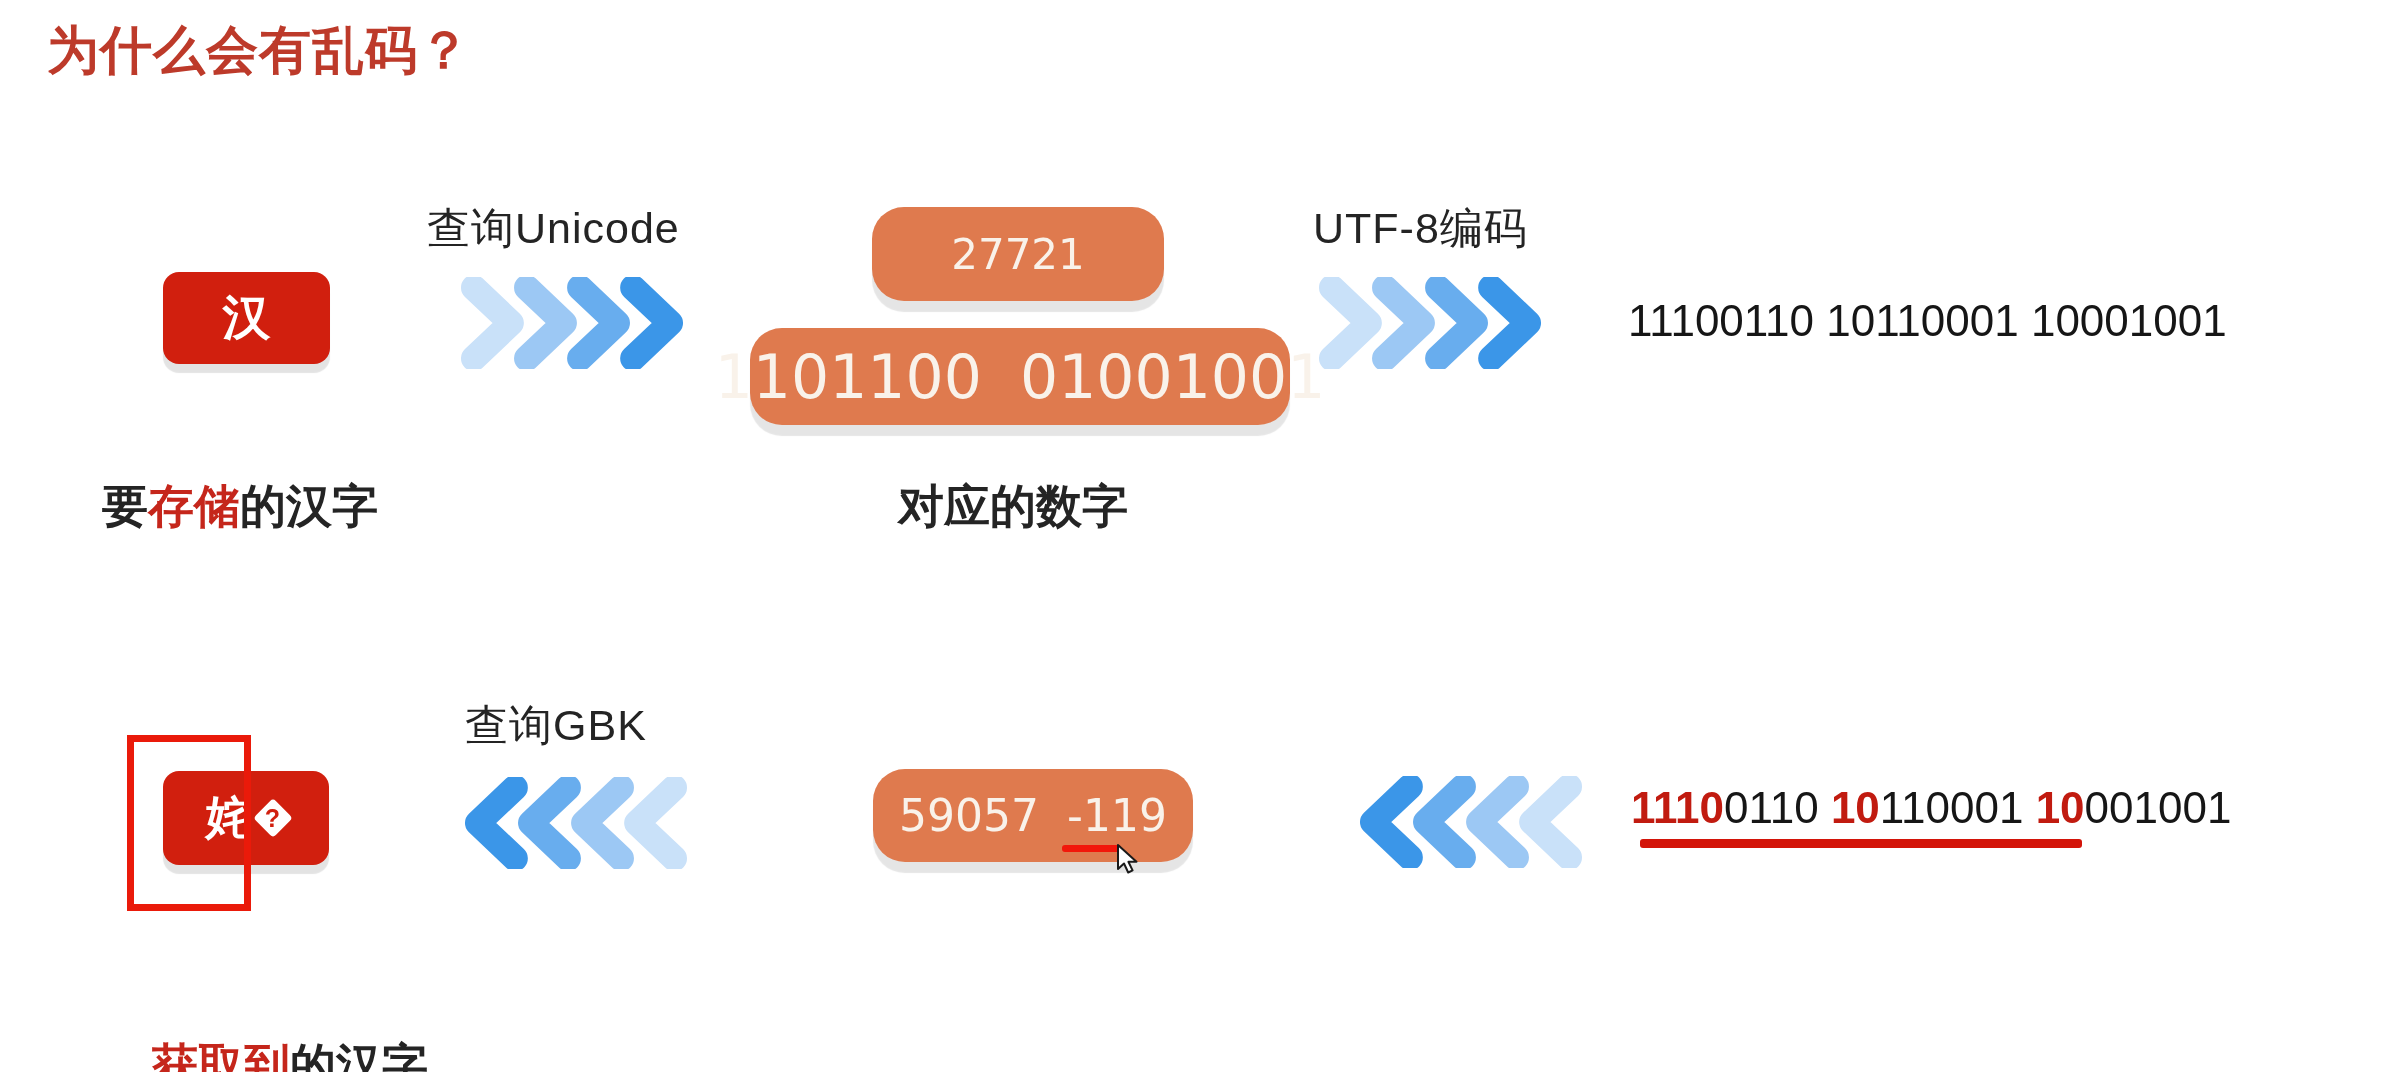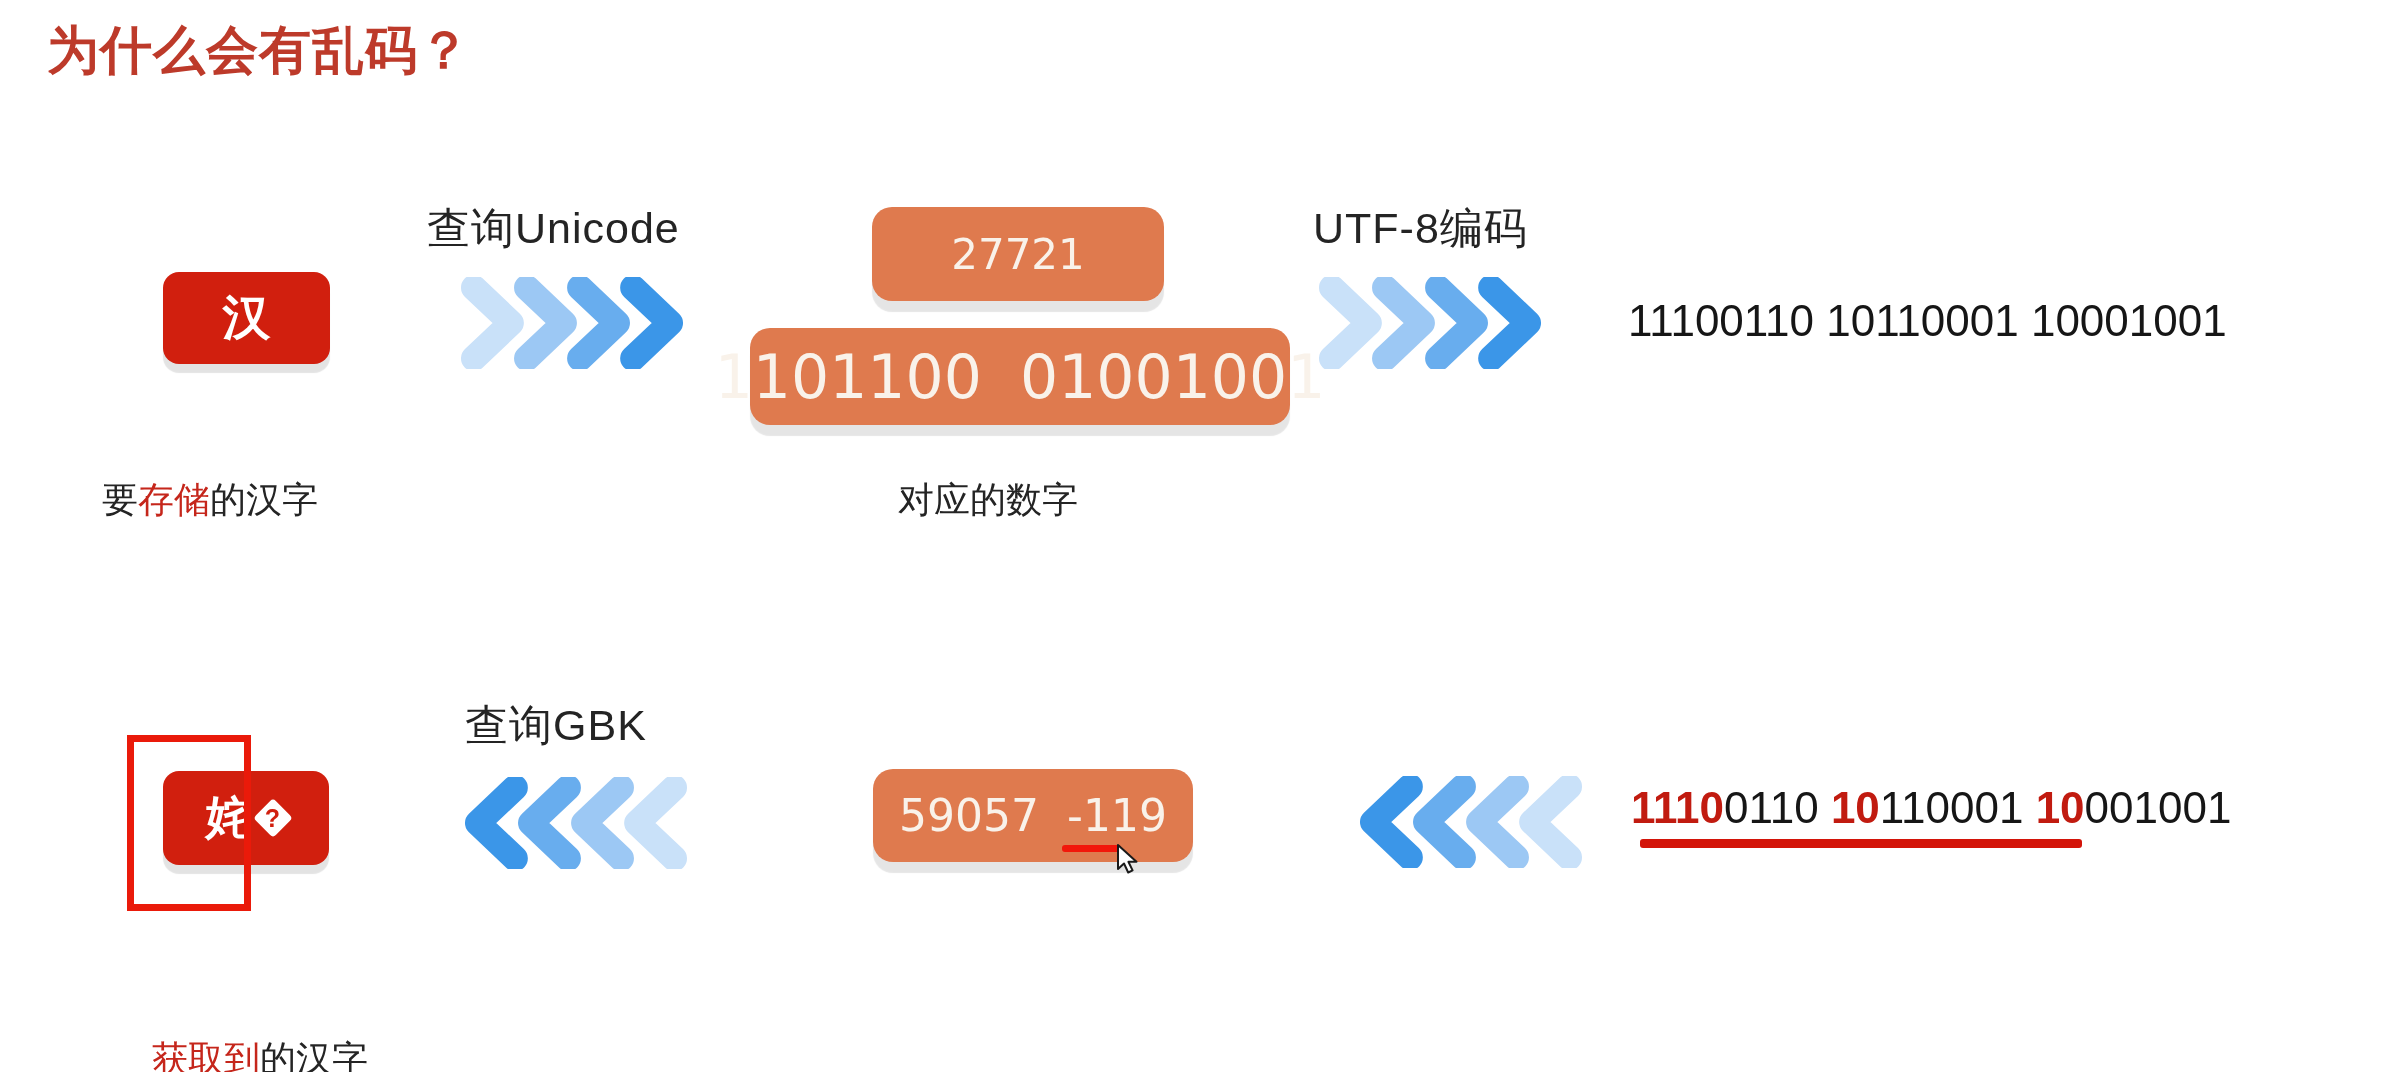--- a/index.html
+++ b/index.html
@@ -62,21 +62,21 @@
     flex:0 0 auto;
   }
   .diamond > span {
     transform:rotate(-45deg);
     color:#d11f0e; font-weight:700; font-size:25px; line-height:1;
   }
 
   
   .orange-box {
     background:#df7a4e;
-    border-radius:20px;
+    border-radius:32px;
     display:flex; align-items:center; justify-content:center;
     box-shadow:0 11px 1px rgba(0,0,0,0.10);
     color:#f9f2ea;
     font-family:"DejaVu Sans", sans-serif;
     white-space:pre;
   }
   .box-codepoint  { left:872px; top:207px; width:292px; height:94px; font-size:42px; }
   .box-codebinary { left:750px; top:328px; width:540px; height:97px; font-size:60px; }
   .box-gbkvalues  { left:873px; top:769px; width:320px; height:93px; font-size:44px; }
 
@@ -84,21 +84,21 @@
   .bytes {
     font-family:Liberation Sans, sans-serif;
     font-size:44px; color:#161616; white-space:pre; line-height:1.0;
     letter-spacing:0px;
   }
   .bytes-top    { left:1628px; top:299px; }
   .bytes-bottom { left:1631px; top:786px; }
   .seg-red { color:#c11b10; font-weight:bold; }
 
   
-  .caption { font-size:36px; font-weight:400; color:#242424; white-space:pre; }
+  .caption { font-size:46px; font-weight:700; color:#242424; white-space:pre; }
   .caption .hl { color:#c5261b; }
   .cap-source { left:102px; top:476px; }
   .cap-number { left:898px; top:476px; }
   .cap-result { left:104px; top:1035px;margin-left:48px; }
 
   
   .underline-value { left:1062px; top:845px; width:59px;  height:7px; background:#f2170a; border-radius:3px; }
   .underline-bytes { left:1640px; top:839px; width:442px; height:9px; background:#d31409; border-radius:3px; }
 
   .cursor { left:1112px; top:842px; width:30px; height:36px; z-index:5; }

